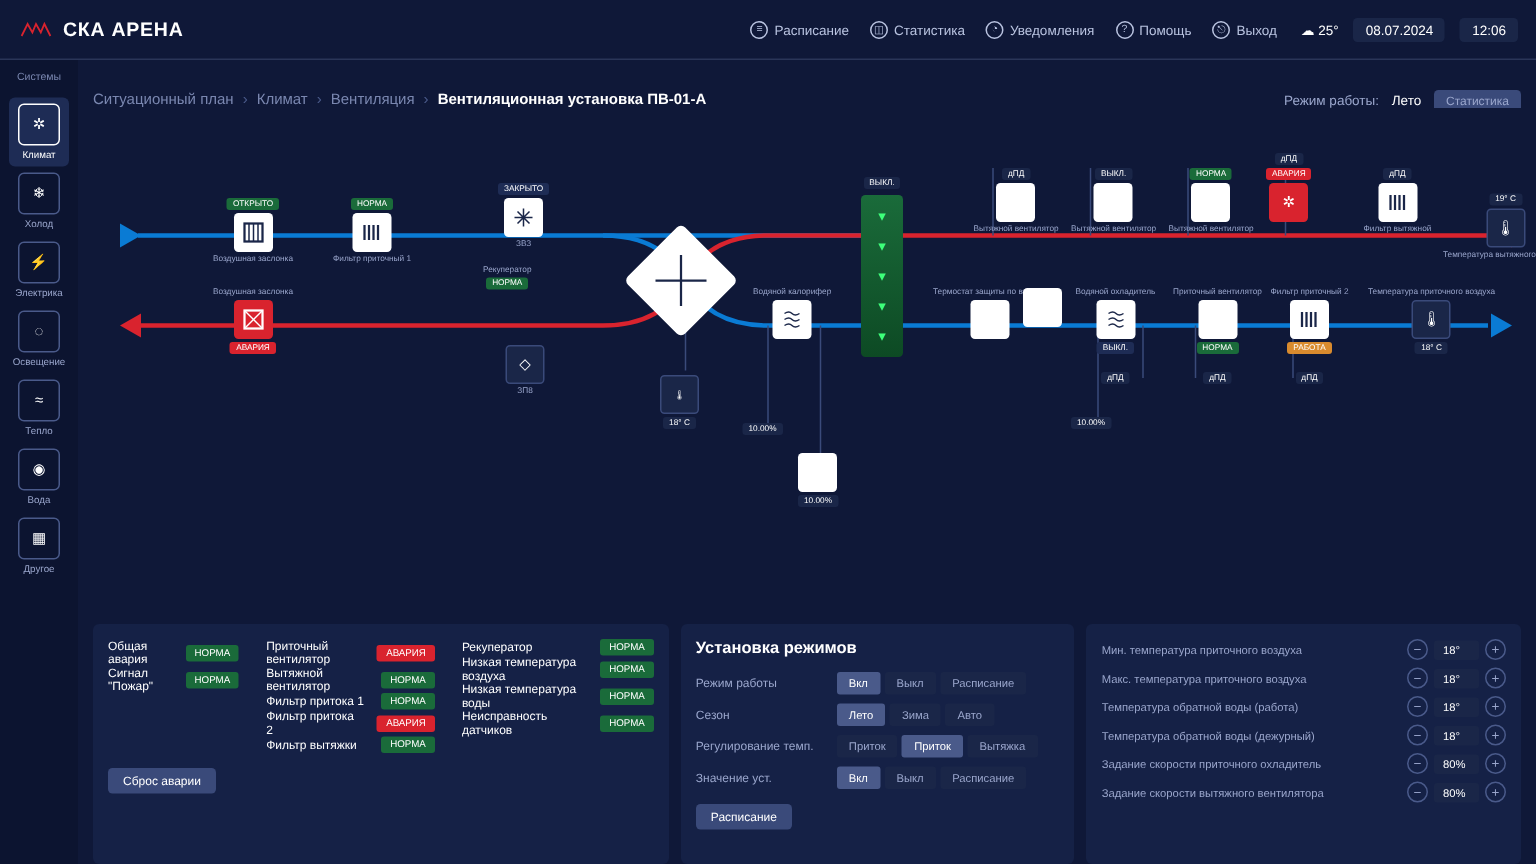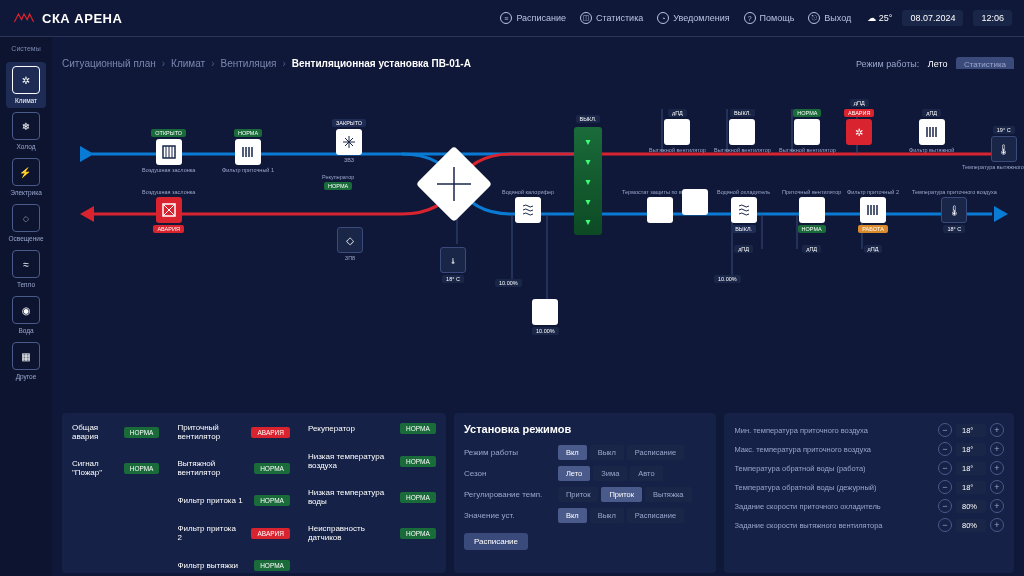--- a/index.html
+++ b/index.html
@@ -1,17 +1,17 @@
 <!DOCTYPE html>
 <html><head>
 <meta charset="utf-8">
 <style>
 * { margin: 0; padding: 0; box-sizing: border-box; }
 body { font-family: -apple-system, Arial, sans-serif; background: #0f1838; color: #fff; width: 1024px; height: 576px; overflow: hidden; font-size: 10px; }
-.header { display: flex; align-items: center; height: 20px; padding: 18px 12px; border-bottom: 1px solid #2a3558; }
+.header { display: flex; align-items: center; height: 40px; padding: 1px 12px; border-bottom: 1px solid #2a3558; }
 .logo { display: flex; align-items: center; gap: 6px; }
 .logo-icon { width: 24px; height: 14px; }
 .brand { font-size: 13px; font-weight: 700; letter-spacing: 0.5px; }
 .nav { display: flex; gap: 14px; margin-left: auto; align-items: center; }
 .nav-item { display: flex; align-items: center; gap: 4px; font-size: 9px; color: #b9c3e0; cursor: pointer; }
 .nav-ico { width: 12px; height: 12px; border: 1px solid #b9c3e0; border-radius: 50%; display: inline-flex; align-items: center; justify-content: center; font-size: 7px; }
 .meta { display: flex; gap: 10px; margin-left: 16px; align-items: center; font-size: 9px; }
 .chip { background: #1a2648; padding: 3px 8px; border-radius: 3px; }
 
 .app { display: flex; height: calc(100% - 32px); }
@@ -47,21 +47,21 @@
 .arrow.r { border-left: 14px solid #0a7bd4; }
 .arrow.l { border-right: 14px solid #d9232e; }
 
 .panels { display: flex; gap: 8px; height: 160px; }
 .panel { background: #152146; border-radius: 4px; padding: 10px; }
 .panel h3 { font-size: 11px; font-weight: 600; margin-bottom: 10px; }
 .p1 { flex: 1.35; }
 .p2 { flex: 0.9; }
 .p3 { flex: 1; }
 .alarms { display: flex; gap: 18px; font-size: 8px; }
-.acol { display: flex; flex-direction: column; gap: 18px; }
+.acol { display: flex; flex-direction: column; gap: 0; }
 .arow { display: flex; align-items: center; justify-content: space-between; gap: 10px; }
 .badge { font-size: 6.5px; padding: 2px 6px; border-radius: 2px; background: #1a6b3a; }
 .badge.alarm { background: #d9232e; }
 .reset-btn { margin-top: 10px; background: #3a4a7a; padding: 4px 10px; border-radius: 3px; width: fit-content; font-size: 8px; cursor: pointer; }
 .modes { display: flex; flex-direction: column; gap: 6px; font-size: 8px; }
 .mrow { display: flex; align-items: center; gap: 4px; }
 .mrow .mlbl { width: 90px; color: #9aa6cc; }
 .seg { display: flex; gap: 3px; }
 .seg-btn { background: #1a2648; padding: 3px 8px; border-radius: 2px; font-size: 7.5px; cursor: pointer; color: #9aa6cc; }
 .seg-btn.active { background: #4a5a8a; color: #fff; }

